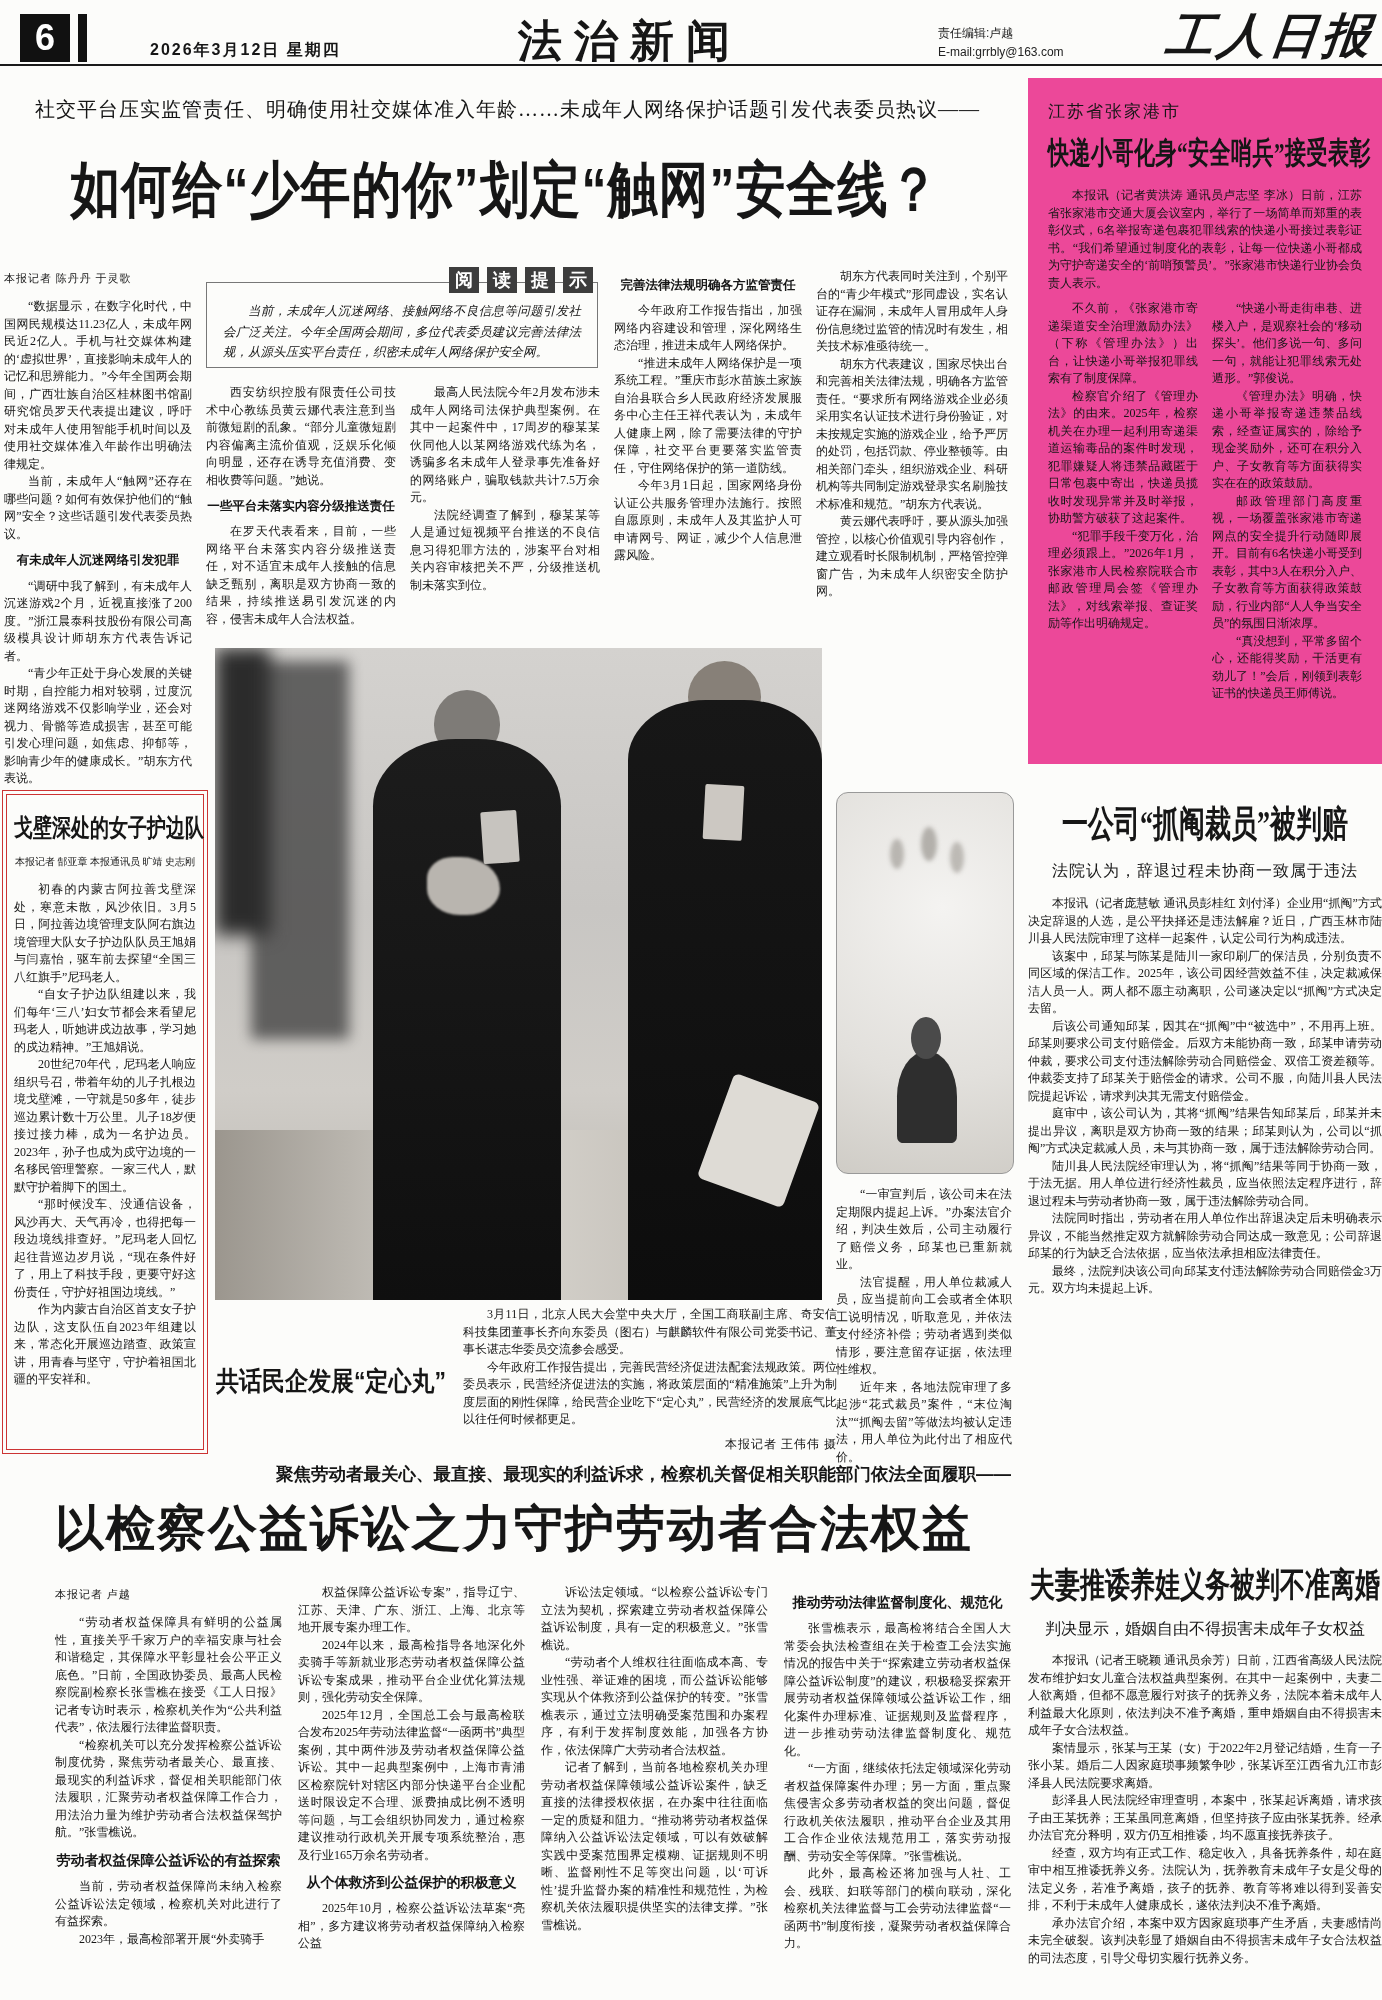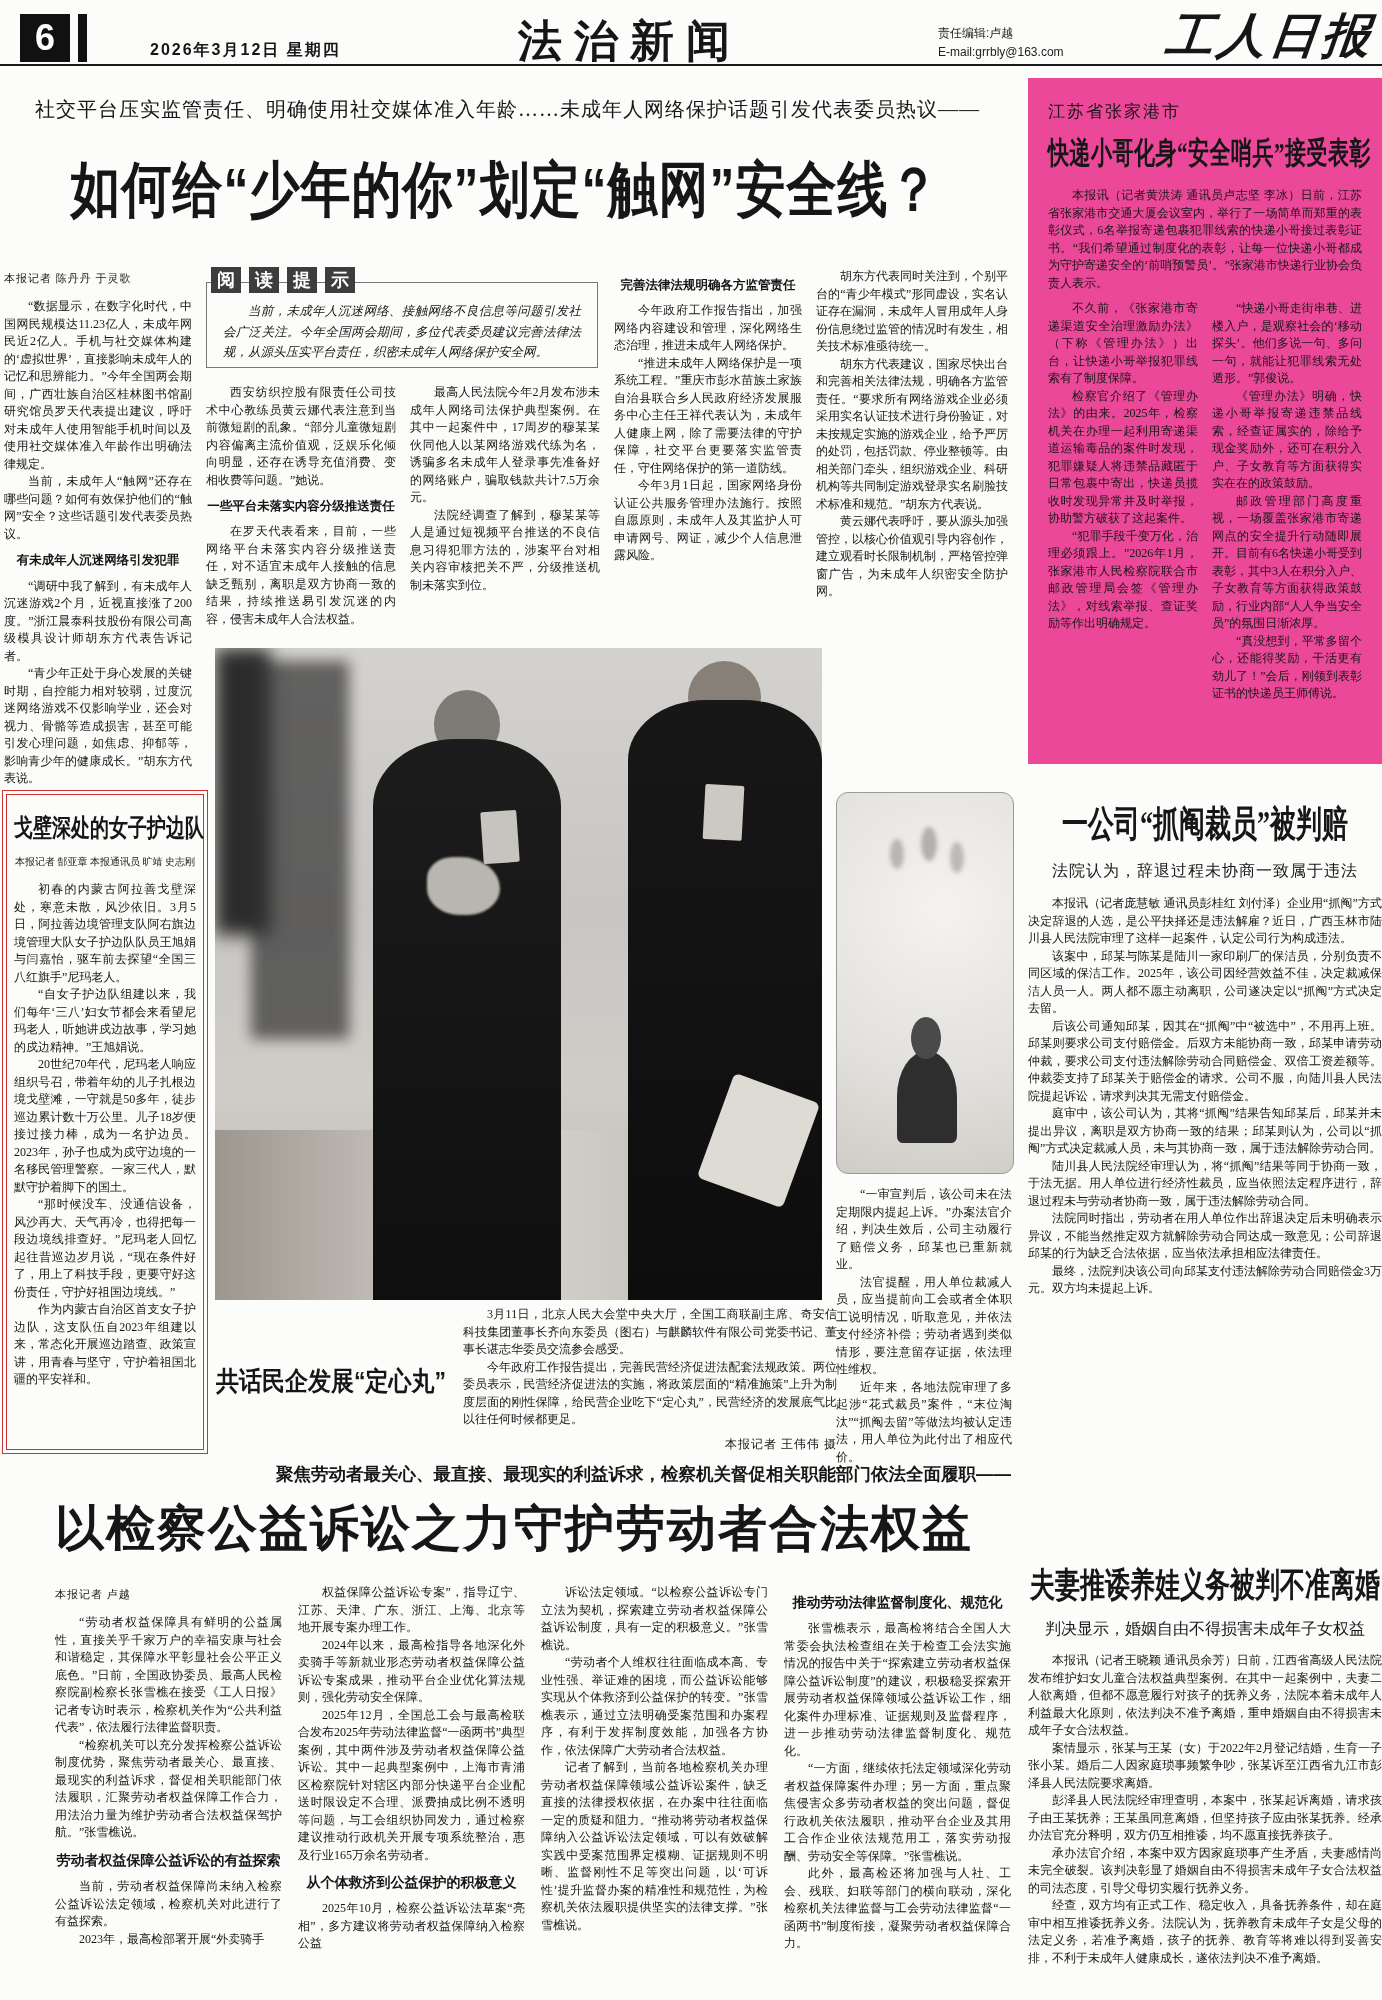--- a/index.html
+++ b/index.html
@@ -27,21 +27,21 @@
   h4.subhead { font-family:"Liberation Sans",sans-serif; font-weight:bold; font-size:12.5px;
     text-align:center; margin:9px 0; line-height:1.3; white-space:nowrap; }
   .prose-bottom h4.subhead { font-size:14px; }
   p.byline { text-indent:0; font-size:11px; letter-spacing:1px; margin:2px 0 12px; }
   
   #lead-kicker { position:absolute; left:10px; top:96px; width:995px; text-align:center; font-size:20px; letter-spacing:1px; }
   #lead-headline { position:absolute; left:0; top:150px; width:1010px; text-align:center;
     font-family:"Liberation Sans",sans-serif; font-weight:900; font-size:50px; letter-spacing:1px;
     transform:scaleY(1.2); transform-origin:center top; }
   #tips-box { position:absolute; left:206px; top:282px; width:392px; height:86px; border:1px solid #777; }
-  #tips-label { position:absolute; top:-16px; left:0; right:0; text-align:left; }
+  #tips-label { position:absolute; top:-16px; left:0; right:0; text-align:right; }
   .tips-char { display:inline-block; background:#3d3d3d; color:#fff; font-family:"Liberation Sans",sans-serif;
     font-weight:bold; font-size:18px; line-height:1; padding:4px 6px; margin:0 4px; }
   #tips-text { padding:18px 16px 8px; font-style:italic; font-size:12.5px; line-height:1.65; text-indent:2em; text-align:justify; }
   
   #express-box { position:absolute; left:1028px; top:78px; width:354px; height:686px; background:#ec4899; padding:14px 20px; overflow:hidden; }
   #express-kicker { font-size:17px; letter-spacing:2px; margin:8px 0 2px; }
   #express-headline { font-weight:900; font-size:21px; letter-spacing:0.5px; margin:16px 0 20px;
     transform:scaleY(1.45); transform-origin:center; text-align:center; white-space:nowrap; }
   #express-cols { display:flex; gap:14px; margin-top:8px; }
   #express-cols .ecol { flex:1; font-size:12px; line-height:1.5; text-align:justify; overflow:hidden; height:500px; }
@@ -251,18 +251,18 @@
     </div>
   </div>
 
   <div id="divorce">
     <div id="divorce-headline">夫妻推诿养娃义务被判不准离婚</div>
     <div id="divorce-subtitle">判决显示，婚姻自由不得损害未成年子女权益</div>
     <div id="divorce-body">
         <p class="para">本报讯（记者王晓颖 通讯员余芳）日前，江西省高级人民法院发布维护妇女儿童合法权益典型案例。在其中一起案例中，夫妻二人欲离婚，但都不愿意履行对孩子的抚养义务，法院本着未成年人利益最大化原则，依法判决不准予离婚，重申婚姻自由不得损害未成年子女合法权益。</p>
         <p class="para">案情显示，张某与王某（女）于2022年2月登记结婚，生育一子张小某。婚后二人因家庭琐事频繁争吵，张某诉至江西省九江市彭泽县人民法院要求离婚。</p>
         <p class="para">彭泽县人民法院经审理查明，本案中，张某起诉离婚，请求孩子由王某抚养；王某虽同意离婚，但坚持孩子应由张某抚养。经承办法官充分释明，双方仍互相推诿，均不愿直接抚养孩子。</p>
+        <p class="para">经查，双方均有正式工作、稳定收入，具备抚养条件，却在庭审中相互推诿抚养义务。法院认为，抚养教育未成年子女是父母的法定义务，若准予离婚，孩子的抚养、教育等将难以得到妥善安排，不利于未成年人健康成长，遂依法判决不准予离婚。</p>
         <p class="para">承办法官介绍，本案中双方因家庭琐事产生矛盾，夫妻感情尚未完全破裂。该判决彰显了婚姻自由不得损害未成年子女合法权益的司法态度，引导父母切实履行抚养义务。</p>
-        <p class="para">经查，双方均有正式工作、稳定收入，具备抚养条件，却在庭审中相互推诿抚养义务。法院认为，抚养教育未成年子女是父母的法定义务，若准予离婚，孩子的抚养、教育等将难以得到妥善安排，不利于未成年人健康成长，遂依法判决不准予离婚。</p>
       </div>
   </div>
 
 </div>
 
 </body></html>

